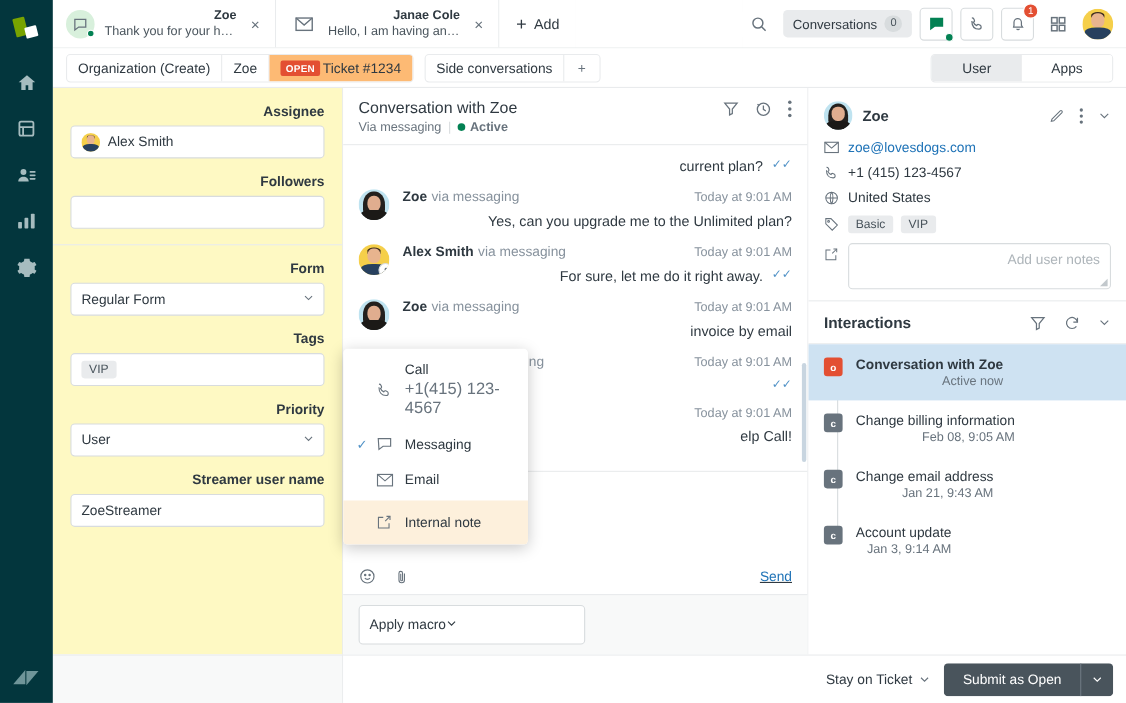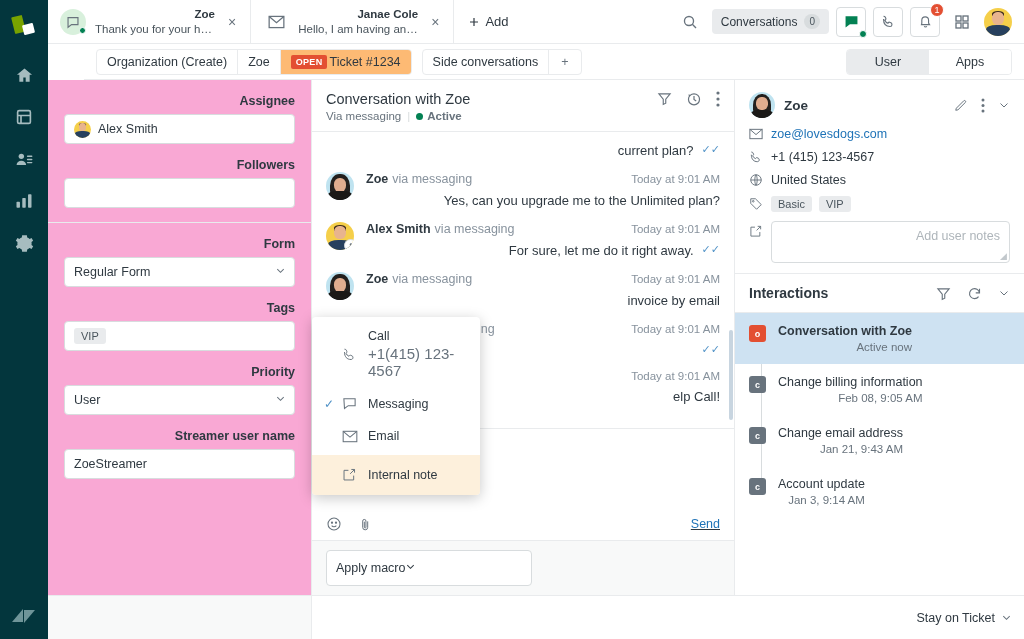--- a/index.html
+++ b/index.html
@@ -88,21 +88,21 @@
     display: flex; align-items: center; justify-content: center; padding: 0 3px;
     border: 1.5px solid #fff;
   }
   .avatar-top {
     width: 28px; height: 28px; border-radius: 50%; overflow: hidden; flex: 0 0 28px;
   }
 
   
   .crumbbar {
     height: 36px; background: #fff; border-bottom: 1px solid #e9ebed;
-    display: flex; align-items: center; padding: 0 12px; gap: 0; margin-left: 36px;
+    display: flex; align-items: center; padding: 0 12px; gap: 0;
   }
   .crumbs { display: flex; align-items: stretch; border: 1px solid #e9ebed;
     border-radius: 4px; overflow: hidden; height: 26px; }
   .crumb { display: flex; align-items: center; padding: 0 10px; font-size: 12.5px;
     color: #2f3941; border-right: 1px solid #e9ebed; white-space: nowrap; }
   .crumb:last-child { border-right: none; }
   .crumb.active { background: #fdba74; gap: 2px; }
   .chip-open {
     background: #e34f32; color: #fff; font-size: 9px; font-weight: bold;
     padding: 2px 5px; border-radius: 2px; letter-spacing: .3px;
@@ -114,21 +114,21 @@
     overflow: hidden; height: 26px; }
   .tg-btn { display: flex; align-items: center; justify-content: center;
     width: 82px; font-size: 12.5px; color: #2f3941; background: #fff; }
   .tg-btn.on { background: #e9ebed; }
 
   
   .body { flex: 1 1 auto; display: flex; min-height: 0; }
 
   
   .formpanel {
-    width: 264px; flex: 0 0 264px; background: #f9a8d4;
+    width: 264px; flex: 0 0 264px; background: #fef9c3;
     border-right: 1px solid #e9ebed; padding: 14px 16px; overflow: hidden;
   }
   .fl { font-size: 12.5px; font-weight: bold; color: #2f3941; margin-bottom: 6px; }
   .field {
     background: #fff; border: 1px solid #d8dcde; border-radius: 4px;
     height: 30px; display: flex; align-items: center; padding: 0 9px;
     font-size: 12.5px; color: #2f3941; margin-bottom: 14px; position: relative;
   }
   .field .chev { position: absolute; right: 8px; color: #68737d; }
   .avatar-sm { width: 17px; height: 17px; border-radius: 50%; margin-right: 7px;
@@ -804,20 +804,28 @@
     <div class="footwrap">
       <div class="foot-left"></div>
       <div class="bottombar" style="flex:1 1 auto">
         <div class="stay">
           <span>Stay on Ticket</span>
           <span style="display:flex;color:#68737d">
             <svg width="11" height="11" viewBox="0 0 24 24" fill="none" stroke="currentColor" stroke-width="2.2">
                 <path d="M5 9l7 7 7-7"></path>
               </svg>
           </span>
+        </div>
+        <div class="submit-group">
+          <div class="submit-main">Submit as Open</div>
+          <div class="submit-arrow">
+            <svg width="11" height="11" viewBox="0 0 24 24" fill="none" stroke="currentColor" stroke-width="2.2">
+                <path d="M5 9l7 7 7-7"></path>
+              </svg>
+          </div>
         </div>
       </div>
     </div>
 
   </div>
 </div>
 
 <div class="dropdown">
   <div class="dd-item" style="padding-top:12px;padding-bottom:8px">
     <span class="dd-check"></span>

